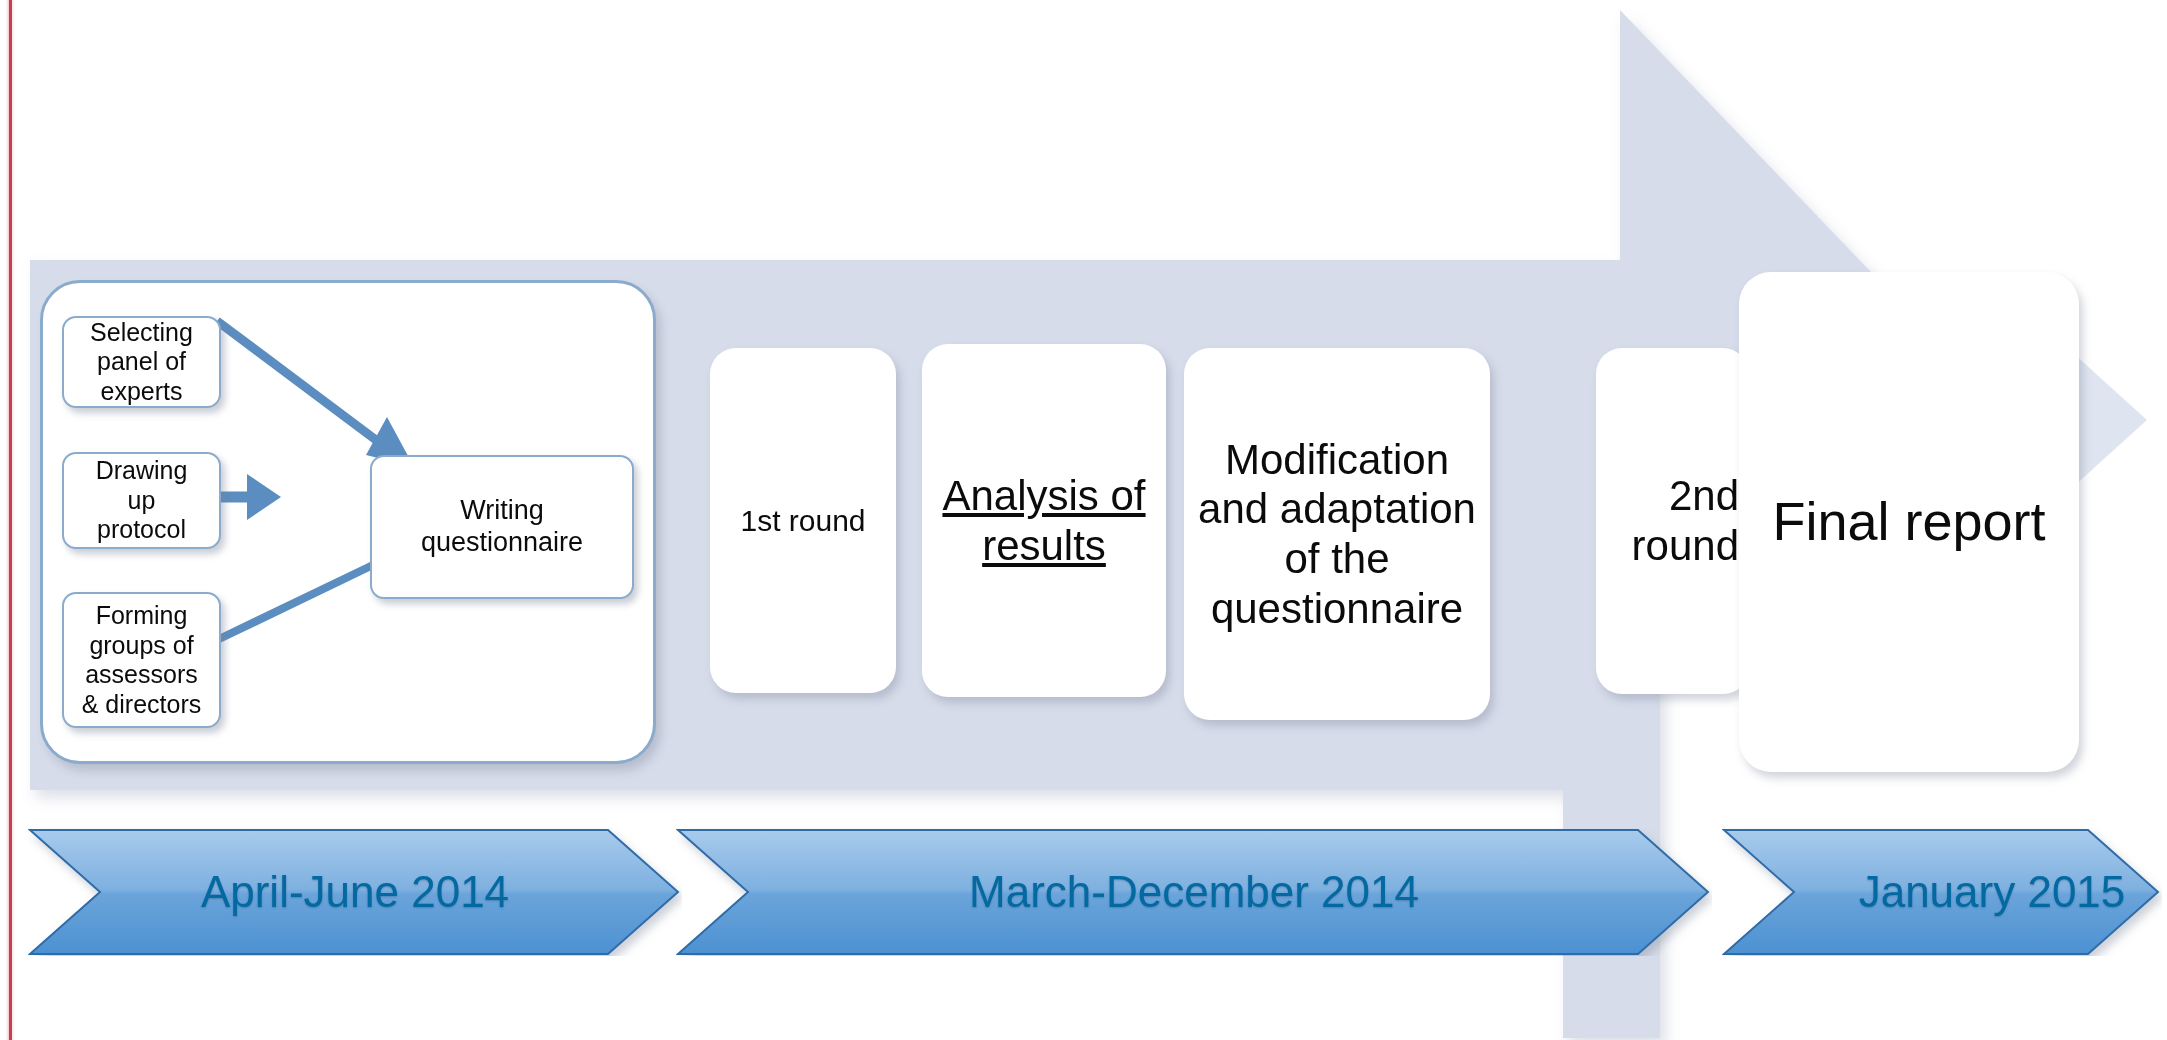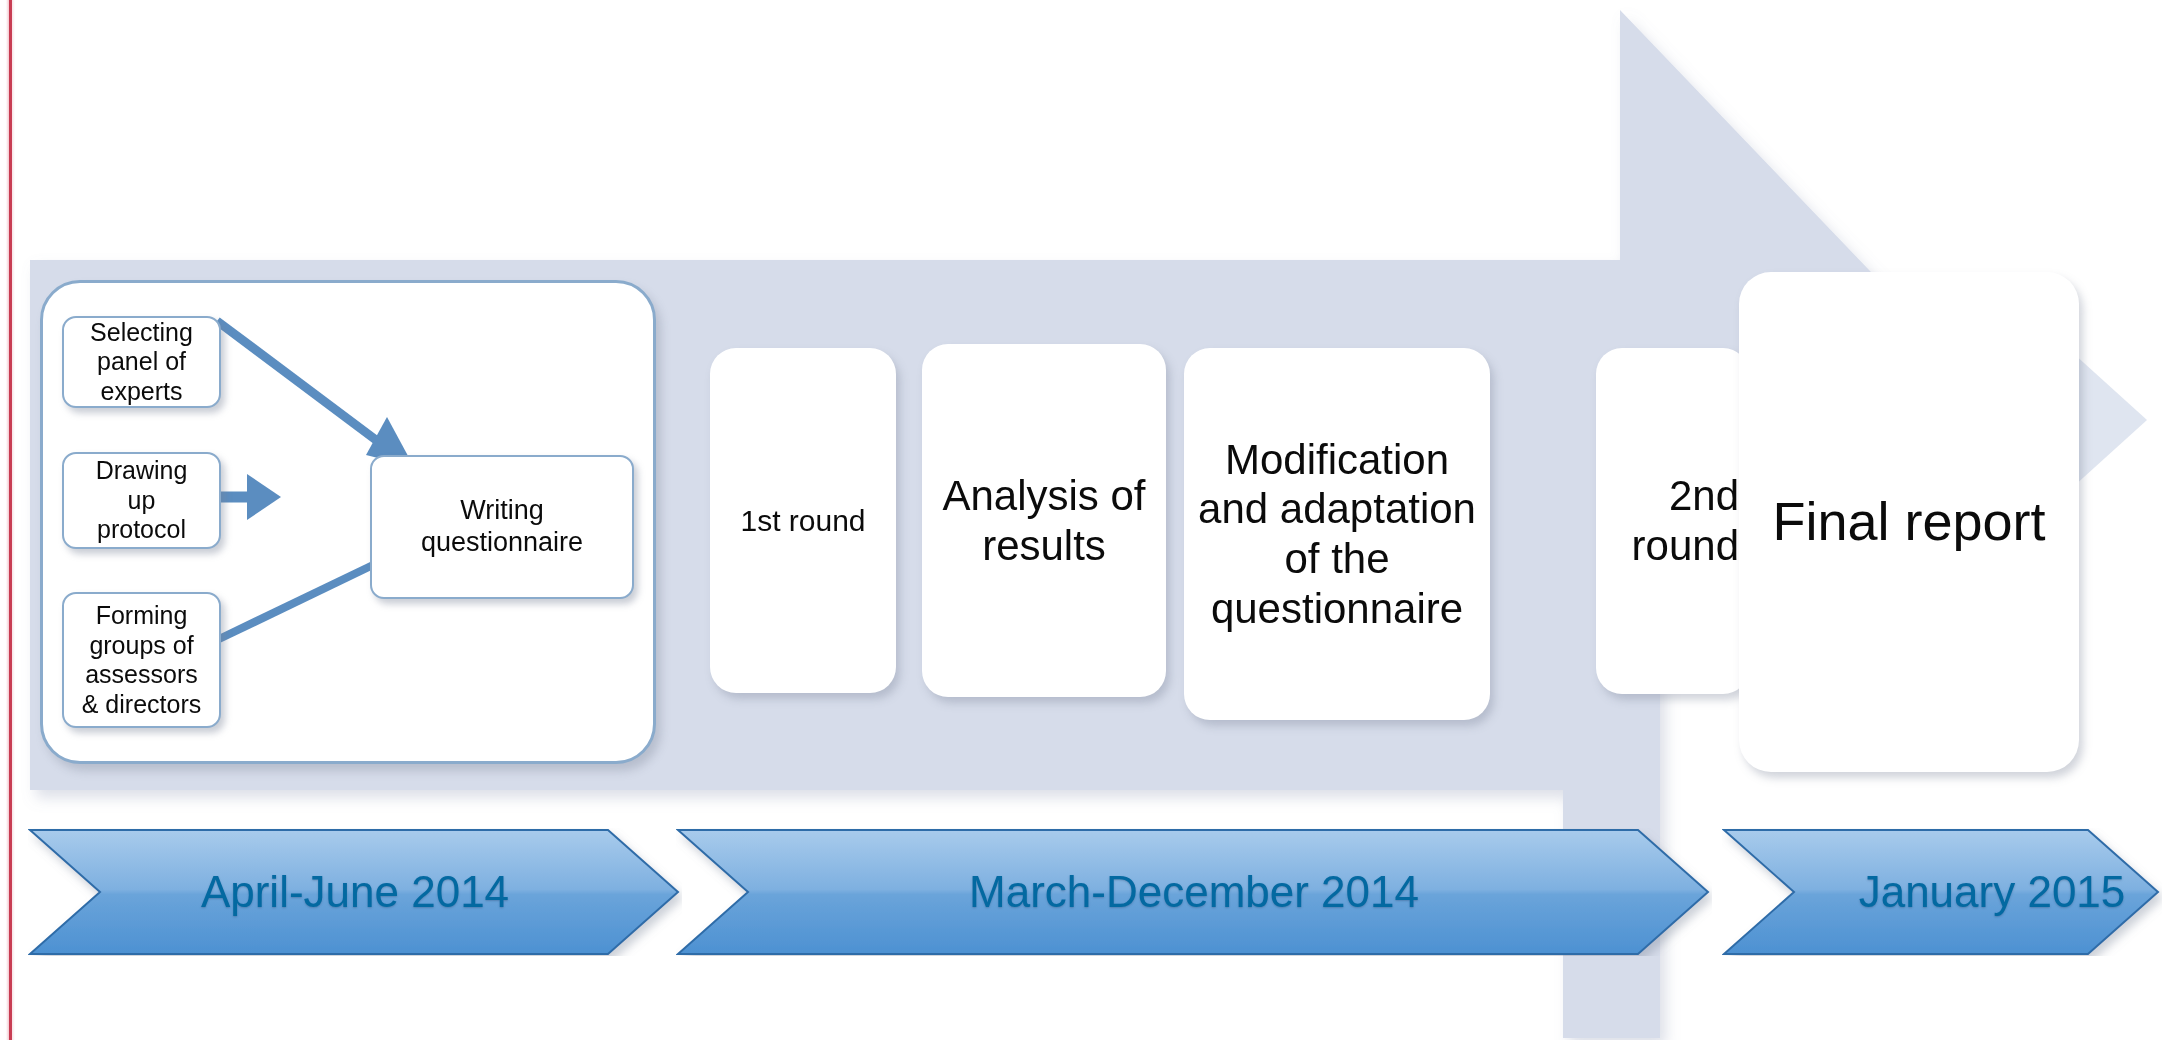--- a/index.html
+++ b/index.html
@@ -109,21 +109,21 @@
   </div>
 
   <div class="mini" style="left:62px;top:592px;width:155px;height:132px;">
     <span>Forming groups of assessors &amp; directors</span>
   </div>
 
   <div class="card" style="left:710px;top:348px;width:186px;height:345px;font-size:30px;">
     <span>1st round</span>
   </div>
 
-  <div class="card" style="left:922px;top:344px;width:244px;height:353px;font-size:42px;">
+  <div class="card" style="left:922px;top:344px;width:244px;height:353px;font-size:42px;text-decoration:underline;">
     <span>Analysis of results</span>
   </div>
 
   <div class="card" style="left:1184px;top:348px;width:306px;height:372px;font-size:42px;">
     <span>Modification and adaptation of the questionnaire</span>
   </div>
 
   <div class="card" style="left:1596px;top:348px;width:153px;height:346px;font-size:42px;text-align:right;">
     <span>2nd round</span>
   </div>

